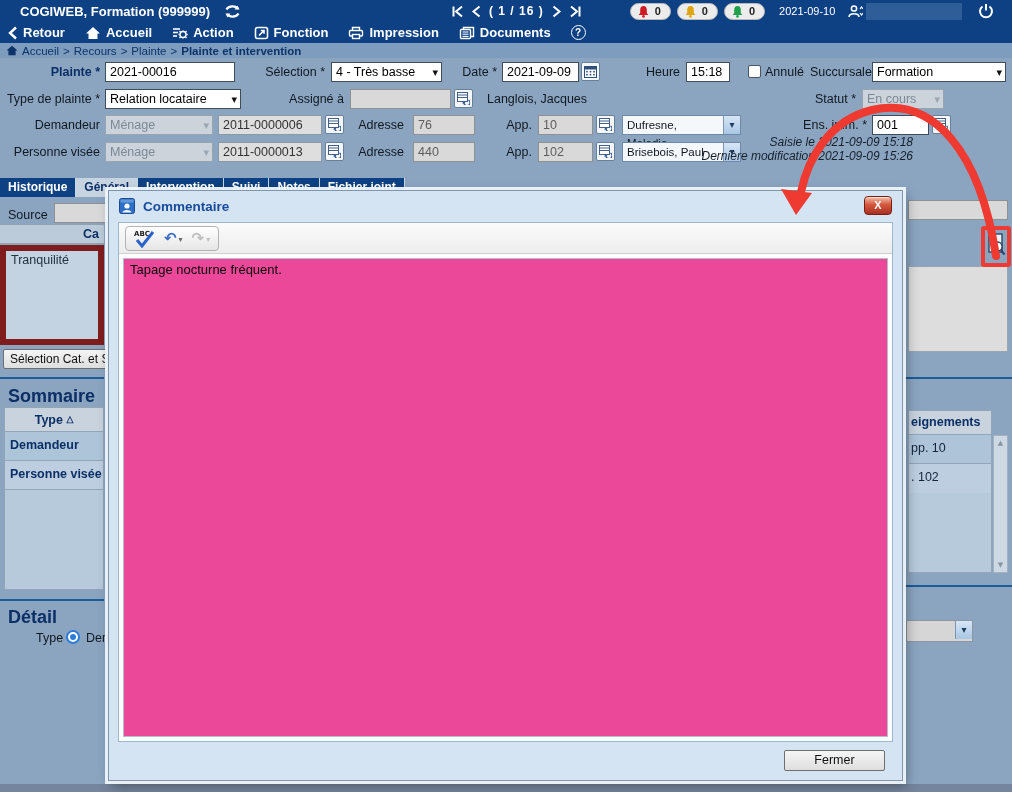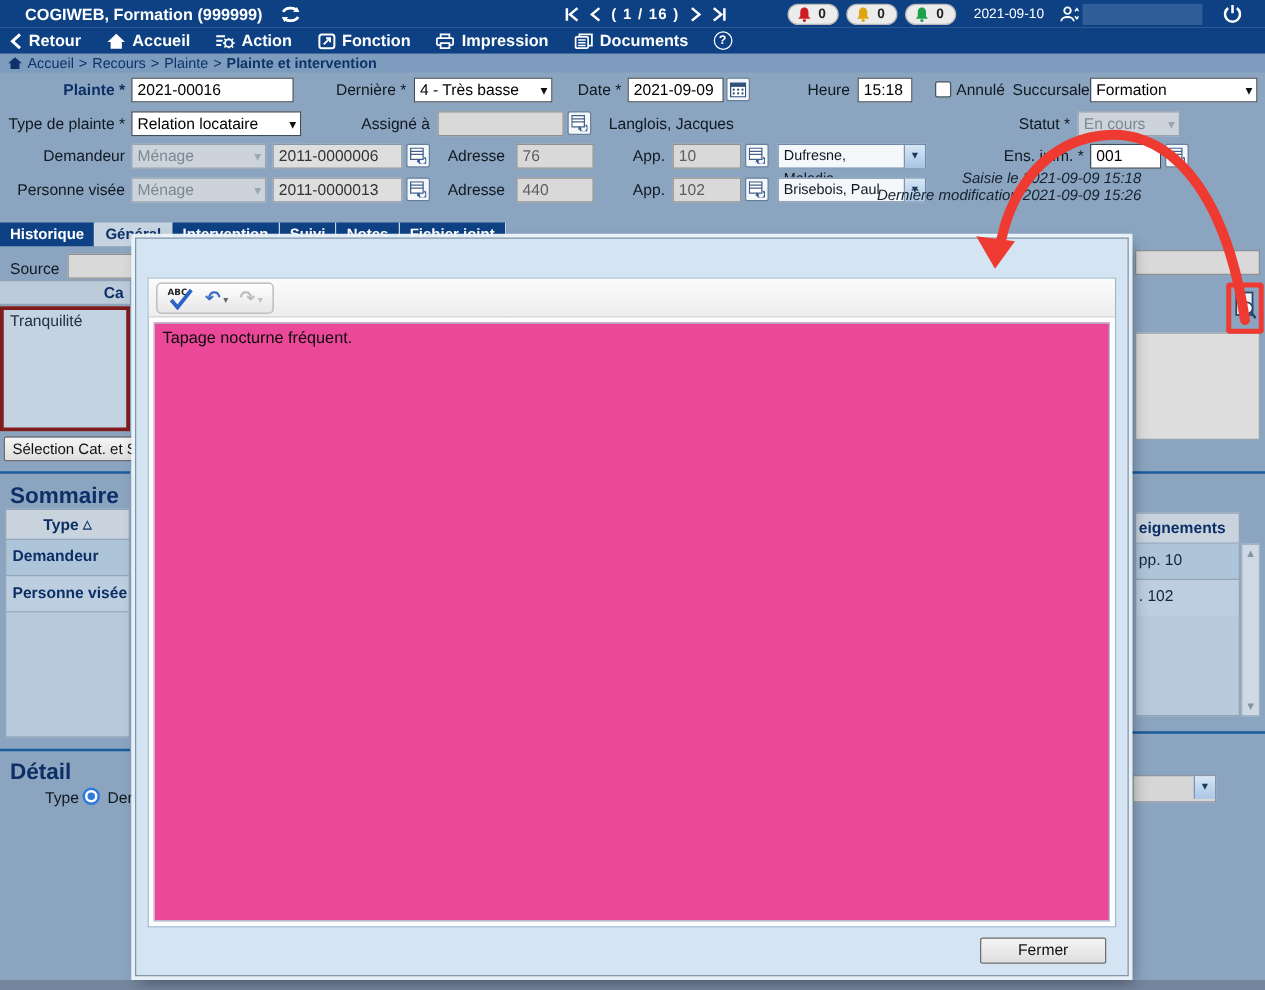--- a/index.html
+++ b/index.html
@@ -66,21 +66,21 @@
   
   .hdr-bold { position:absolute; font-weight:bold; font-size:18px; color:#0c2f66; }
   .divider { position:absolute; height:2px; background:#1b5c9b; }
   .grid-head { position:absolute; background:#c8d3de; border:1px solid #93a6b8; font-weight:bold;
                color:#0c2f66; text-align:center; }
   .grid-row { position:absolute; border:1px solid #93a6b8; border-top:none; padding-left:5px; white-space:nowrap; overflow:hidden; }
   .grid-row-sel { background:#aec5d9; }
   .grid-row-alt { background:#bccee0; }
   .grid-fill { position:absolute; background:#b6cadc; border:1px solid #93a6b8; border-top:none; }
   .navy-bold { font-weight:bold; color:#0c2f66; }
-  .listbox { position:absolute; background:#c4d3e1; border:3px solid #7f1d1d; }
+  .listbox { position:absolute; background:#c4d3e1; border:6px solid #7f1d1d; }
   .btn { background:linear-gradient(#f5f5f5,#dedede); border:1px solid #6f6f6f; border-radius:2px;
          color:#111; font-size:12px; text-align:center; cursor:pointer; }
   .radio { position:absolute; width:14px; height:14px; border:2px solid #2f7bd9; border-radius:50%;
            background:#fff; cursor:pointer; }
   .radio::after { content:""; position:absolute; left:2px; top:2px; width:6px; height:6px; border-radius:50%; background:#2f7bd9; }
   .scrollbar { position:absolute; width:15px; background:#cfd9e3; border:1px solid #a2b2c1; }
   .sb-btn { position:absolute; left:0; width:13px; height:14px; text-align:center; font-size:7px; color:#8795a3;
             line-height:14px; font-family:"DejaVu Sans",sans-serif; cursor:pointer; }
 
   
@@ -277,21 +277,21 @@
   <span>&gt;</span>
   <span>Plainte</span>
   <span>&gt;</span>
   <span class="cur">Plainte et intervention</span>
 </div>
 
 <div>
 
   <span class="lbl lbl-strong" style="left:0;top:62px;width:100px;">Plainte *</span>
   <span class="inp" style="left:105px;top:62px;width:130px;">2021-00016</span>
-  <span class="lbl" style="left:245px;top:62px;width:80px;">Dernière *</span>
+  <span class="lbl" style="left:245px;top:62px;width:80px;">Sélection *</span>
   <span class="sel" style="left:331px;top:62px;width:111px;">4 - Très basse</span>
   <span class="lbl" style="left:445px;top:62px;width:52px;">Date *</span>
   <span class="inp" style="left:502px;top:62px;width:77px;">2021-09-09</span>
   <span class="ico-btn" style="left:581px;top:62px;">
     <svg width="13" height="13" viewBox="0 0 13 13">
         <rect x="0.5" y="1.5" width="12" height="11" fill="#fff" stroke="#30507a"></rect>
         <rect x="0.5" y="1.5" width="12" height="3" fill="#30507a"></rect>
         <circle cx="3" cy="6.7" r="0.9" fill="#30507a"></circle>
         <circle cx="6.5" cy="6.7" r="0.9" fill="#30507a"></circle>
         <circle cx="10" cy="6.7" r="0.9" fill="#30507a"></circle>
@@ -459,20 +459,34 @@
     <span class="sb-btn" style="bottom:0;">▼</span>
   </div>
 
   <div class="divider" style="left:905px;top:585px;width:107px;"></div>
   <span class="combo" style="left:906px;top:620px;width:67px;height:22px;background:#d6d6d6;border-color:#8a96a2;"></span>
 </div>
 
 <div class="bottom-strip"></div>
 
 <div class="dialog">
+  <div class="dlg-title">
+    <span>
+      <svg width="16" height="16" viewBox="0 0 16 16">
+          <rect x="0.5" y="0.5" width="15" height="15" rx="2" fill="#2e6ec6" stroke="#1c4a8c"></rect>
+          <rect x="1.5" y="1.5" width="13" height="3" fill="#6198d9"></rect>
+          <circle cx="8" cy="8" r="2.6" fill="#f4f8fd"></circle>
+          <path d="M3.5 14.5 C3.5 11 12.5 11 12.5 14.5 Z" fill="#f4f8fd"></path>
+        </svg>
+    </span>
+    <span class="dlg-title-text">Commentaire</span>
+    <div class="dlg-close">
+      <span>X</span>
+    </div>
+  </div>
   <div class="editor">
     <div class="ed-toolbar">
       <div class="ed-group">
         <div class="tb-btn">
           <svg width="21" height="19" viewBox="0 0 21 19">
               <text x="0" y="7" font-size="7" font-weight="bold" fill="#222" font-family="DejaVu Sans">ABC</text>
               <path d="M3 11 L8 17 L19 3" stroke="#2b63c9" stroke-width="3" fill="none"></path>
             </svg>
         </div>
         <div class="tb-btn">

